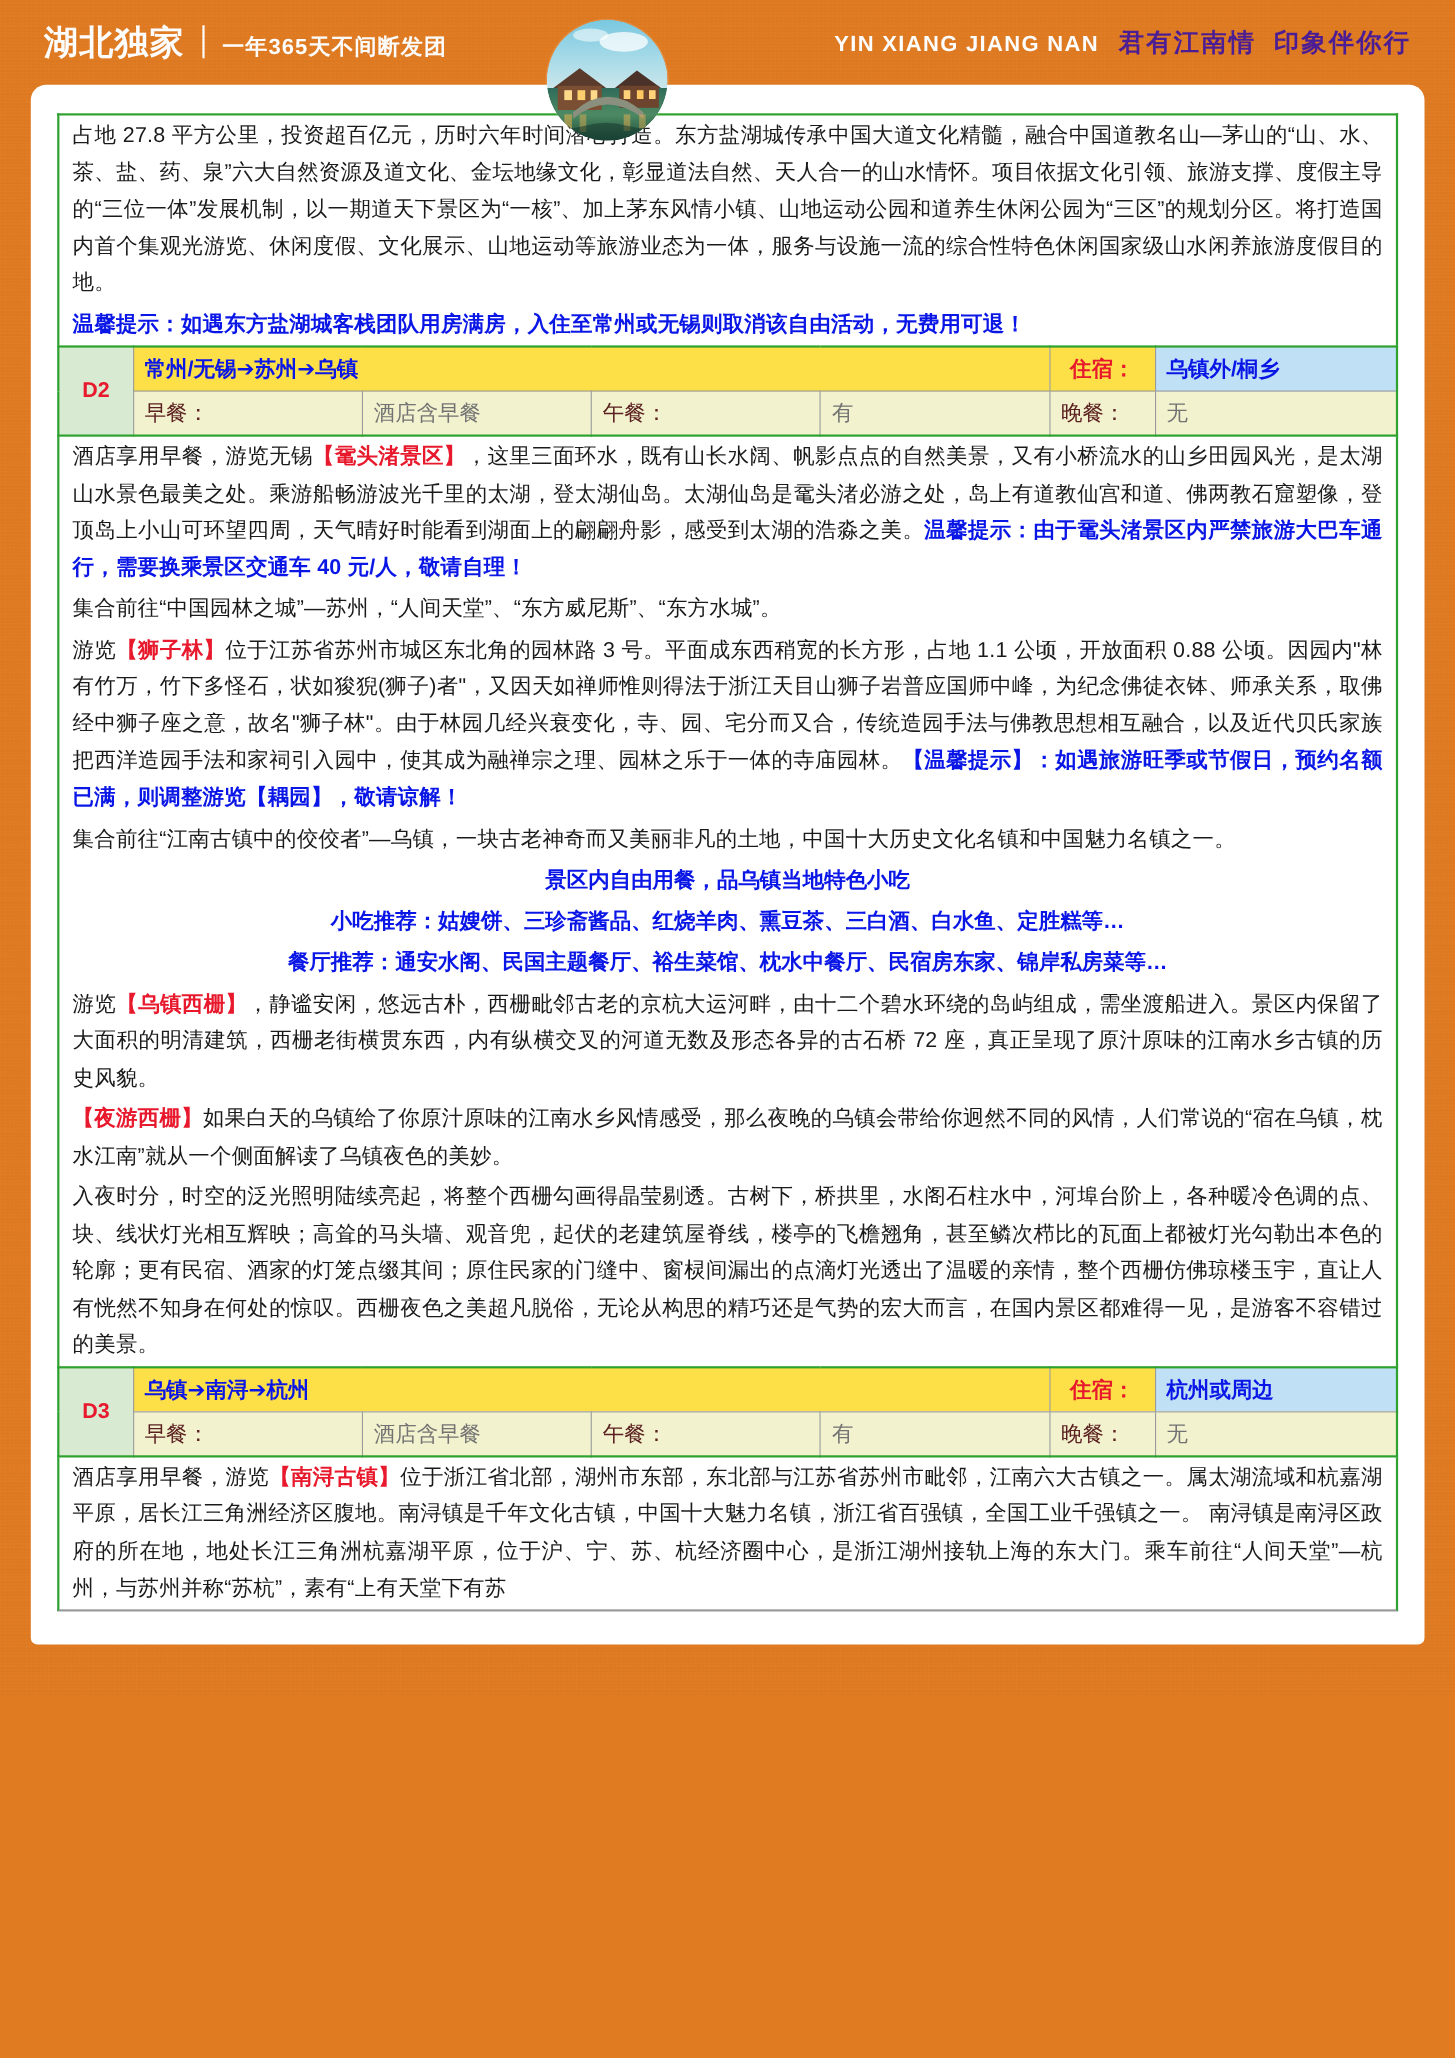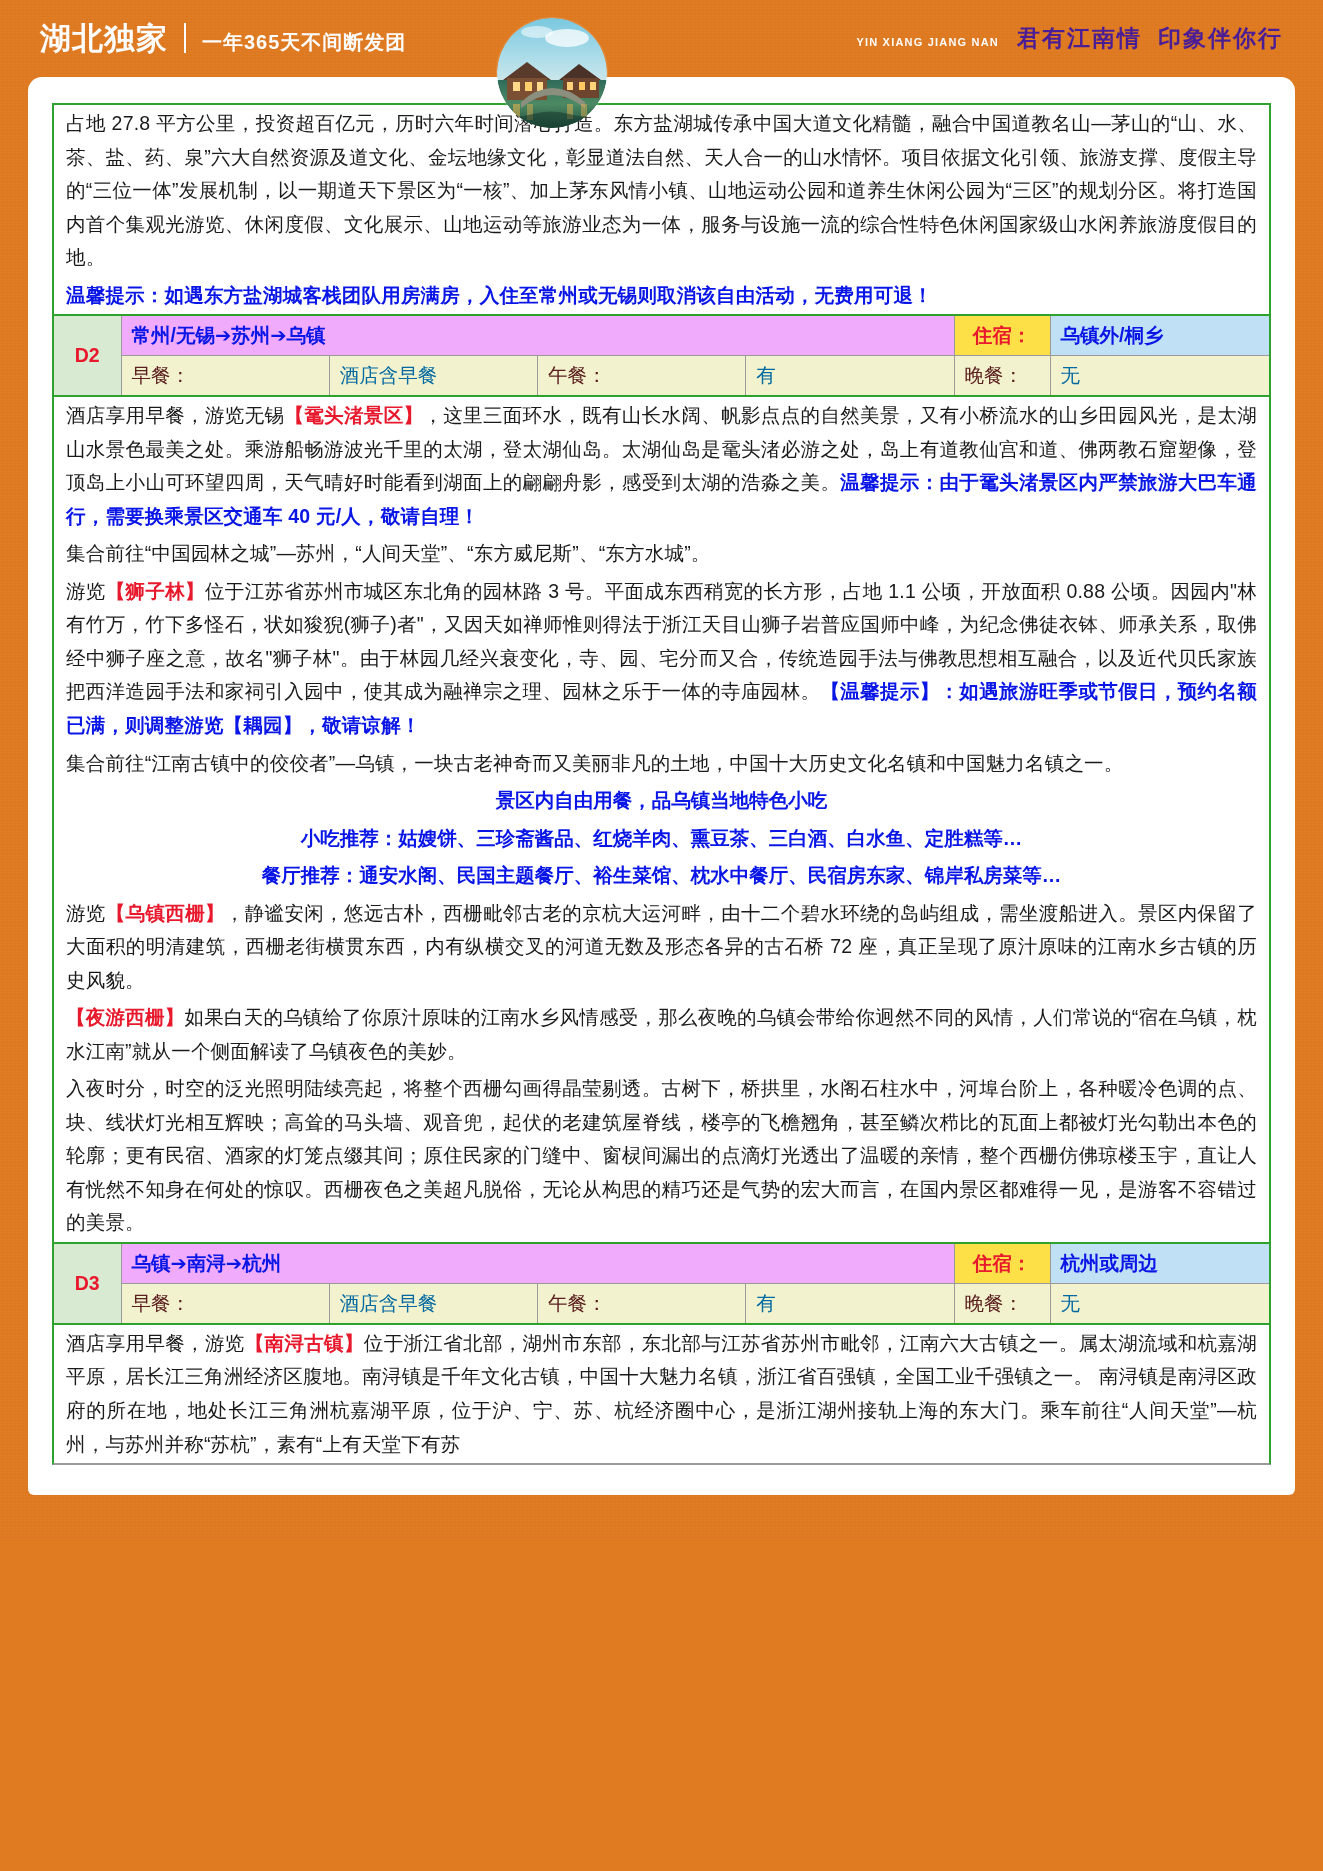--- a/index.html
+++ b/index.html
@@ -60,21 +60,21 @@
     letter-spacing: 1px;
   }
   .brand-right {
     margin-left: auto;
     display: flex;
     align-items: baseline;
     white-space: nowrap;
   }
   .brand-pinyin {
     color: #ffffff;
-    font-size: 11px;
+    font-size: 20px;
     font-weight: bold;
     letter-spacing: 1.2px;
     margin-right: 18px;
     font-family: "Liberation Sans", "DejaVu Sans", sans-serif;
   }
   .brand-slogan {
     color: #4c1d95;
     font-size: 23px;
     font-weight: bold;
     letter-spacing: 2px;
@@ -168,21 +168,21 @@
     width: 68px;
     text-align: center;
     vertical-align: middle;
     color: #E8192C;
     font-size: 30px;
     font-weight: bold;
     font-family: "Liberation Sans", "DejaVu Sans", sans-serif;
     padding: 0 !important;
   }
   .cell-route {
-    background: #f0abfc;
+    background: #fde047;
     color: #0A16E6;
     font-weight: bold;
   }
   .cell-stay-label {
     background: #fde047;
     color: #E8192C;
     font-weight: bold;
     width: 96px;
     text-align: center;
   }
@@ -192,21 +192,21 @@
     font-weight: bold;
     width: 220px;
   }
   .cell-meal-label {
     background: #F2F2CE;
     color: #5B2020;
     width: 90px;
   }
   .cell-meal-value {
     background: #F2F2CE;
-    color: #0369a1;
+    color: #737373;
     font-family: Liberation Mono, monospace;
   }
   .w-lunch-label { width: 96px; }
   .w-lunch-value { width: 290px; }
   .w-dinner-label { width: 96px; margin-left: 47px; }
   .w-dinner-value { width: 220px; }
 
   
   .bottom-strip {
     height: 18px;

